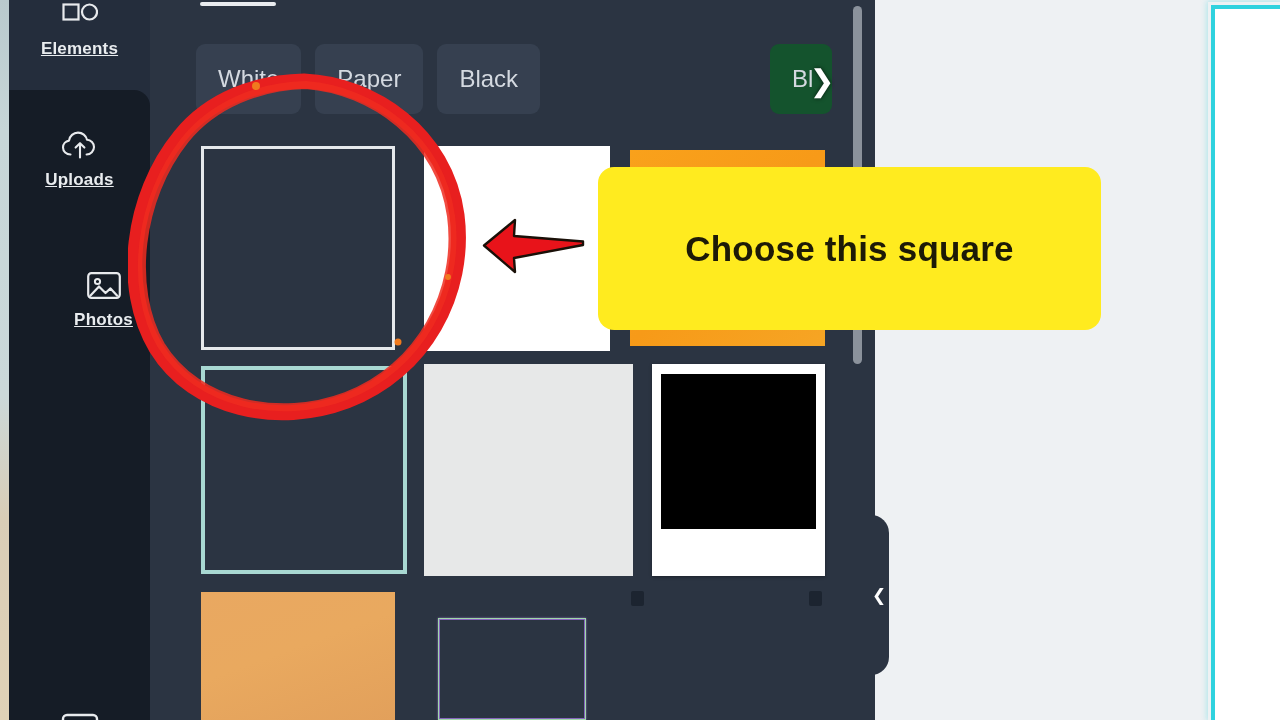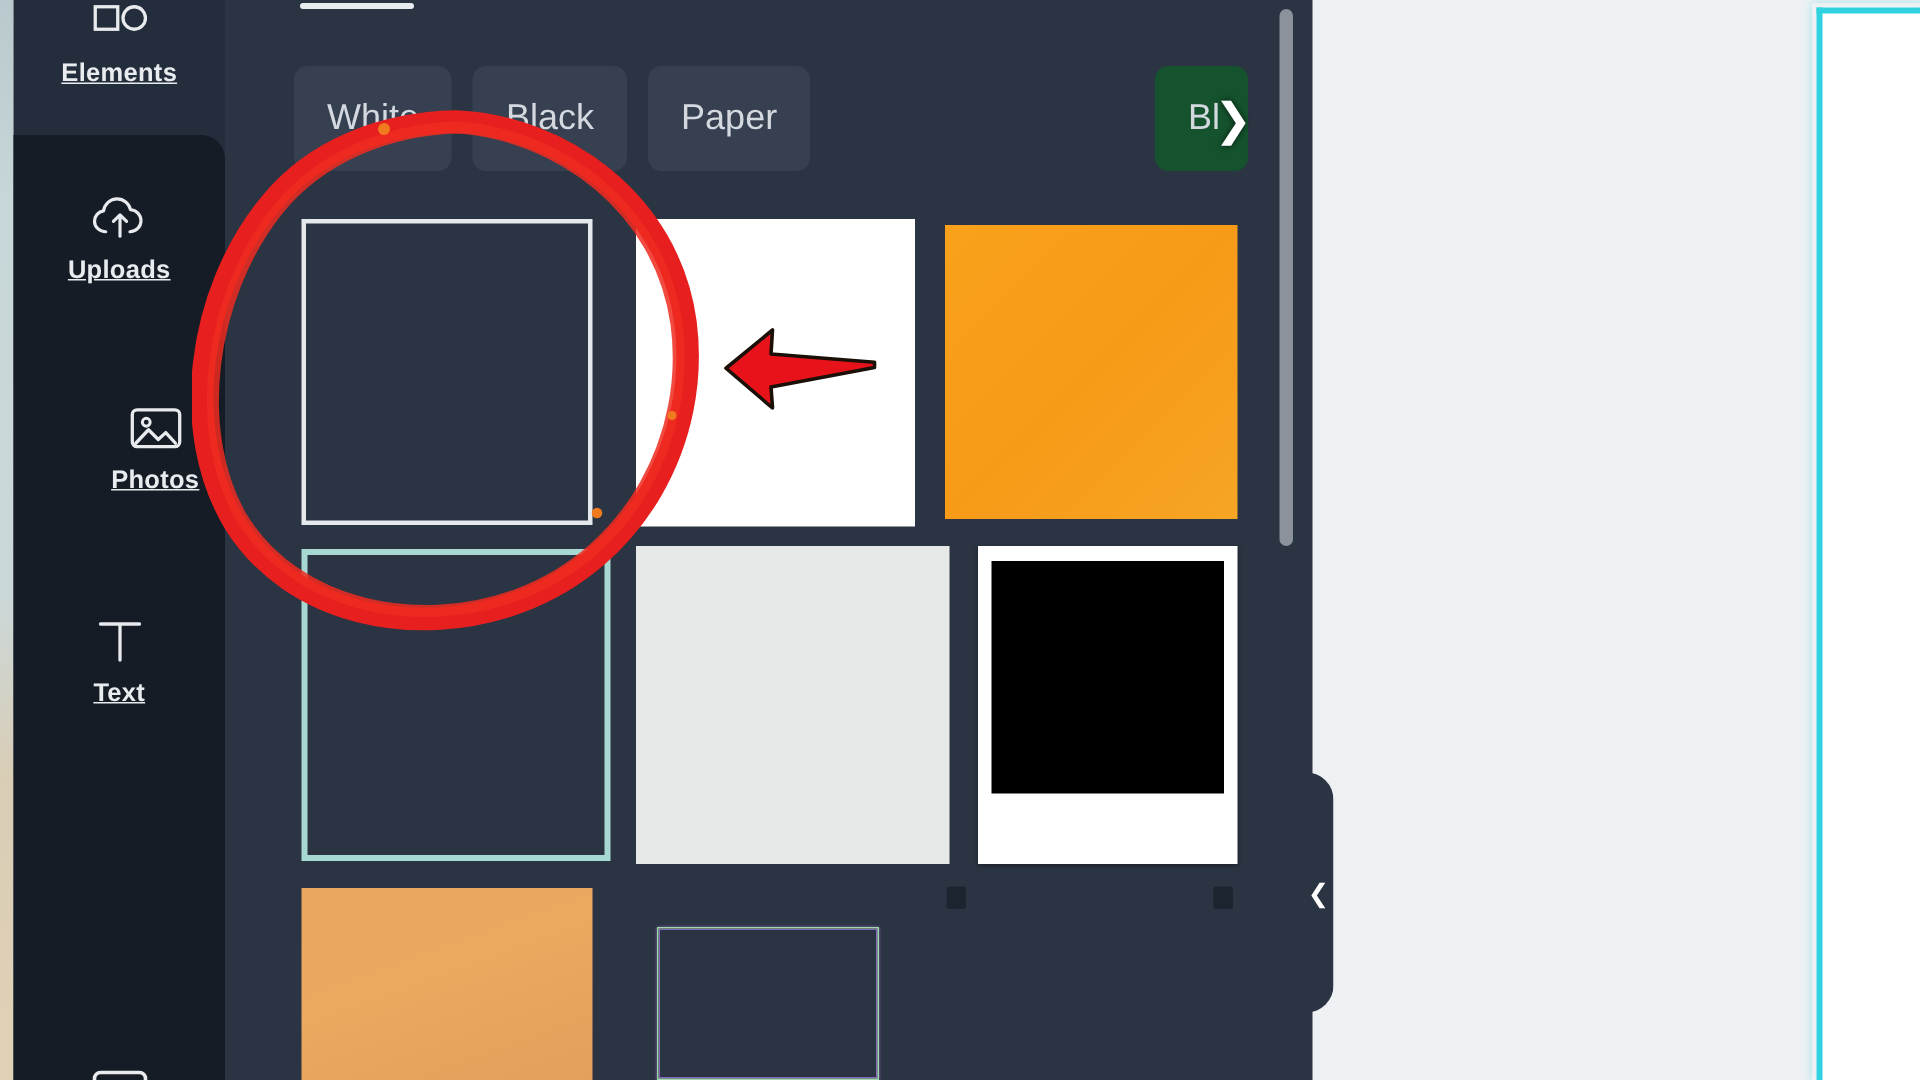--- a/index.html
+++ b/index.html
@@ -118,28 +118,20 @@
     <span class="rail-ico">
       <svg width="36" height="32" viewBox="0 0 36 32" fill="none">
         <rect x="2.2" y="4.2" width="31.6" height="24.6" rx="3.2" stroke="#e8eaed" stroke-width="2.2"></rect>
         <circle cx="11.5" cy="12.5" r="2.6" stroke="#e8eaed" stroke-width="2"></circle>
         <path d="M4.5 26.5l8.5-9 6.5 6.5 5-4.6 6.5 7.1" stroke="#e8eaed" stroke-width="2.2" stroke-linecap="round" stroke-linejoin="round"></path>
       </svg>
     </span>
     <span class="rail-lbl">Photos</span>
   </div>
 
-  <div class="rail-item" style="top:400px;height:80px;">
-    <span class="rail-ico">
-      <svg width="34" height="32" viewBox="0 0 34 32" fill="none">
-        <path d="M4 5h26M17 5v24" stroke="#e8eaed" stroke-width="2.2" stroke-linecap="round"></path>
-      </svg>
-    </span>
-    <span class="rail-lbl">Text</span>
-  </div>
 
 
   <div class="rail-item" style="top:698px;height:60px;">
     <span class="rail-ico">
       <svg width="38" height="30" viewBox="0 0 38 30" fill="none">
         <rect x="2" y="2" width="34" height="26" rx="4" stroke="#e8eaed" stroke-width="2.4"></rect>
         <path d="M15.5 9.5l10 5.6-10 5.6z" fill="#e8eaed"></path>
       </svg>
     </span>
   </div>
@@ -148,24 +140,24 @@
   <div class="panel-notch"></div>
   <div class="collapse-btn">❮</div>
 
   <div class="drag-handle"></div>
 
   <div class="chips">
     <div class="chip">
       <span>White</span>
     </div>
     <div class="chip">
-      <span>Black</span>
+      <span>Paper</span>
     </div>
     <div class="chip">
-      <span>Paper</span>
+      <span>Black</span>
     </div>
   </div>
   <div class="chip-clip">
     <span>Bl</span>
   </div>
   <div class="chip-next">❯</div>
 
   <div class="tile t-dark-white" style="left:201px;top:146px;width:194px;height:204px;"></div>
   <div class="tile t-white" style="left:424px;top:146px;width:186px;height:205px;"></div>
   <div class="tile t-orange" style="left:630px;top:150px;width:195px;height:196px;"></div>
@@ -204,14 +196,17 @@
              C 86 32, 132 14, 178 13 Z" fill="none" stroke="#ef2b20" stroke-width="8" stroke-linecap="round" stroke-linejoin="round" opacity=".85"></path>
     <circle cx="128" cy="14" r="4" fill="#f07a1e"></circle>
     <circle cx="270" cy="270" r="3.5" fill="#f07a1e"></circle>
     <circle cx="320" cy="205" r="3" fill="#f07a1e"></circle>
   </svg>
 
   <svg class="anno red-arrow" viewBox="0 0 104 64">
     <path d="M2 31.5 L33 6 L32 22 L101 27.5 L101 31 L32 44 L33 58 Z" fill="#e8131a" stroke="#1a1008" stroke-width="2.4" stroke-linejoin="round"></path>
   </svg>
 
+  <div class="callout">
+    <span>Choose this square</span>
+  </div>
 
 </div>
 
 </body></html>

